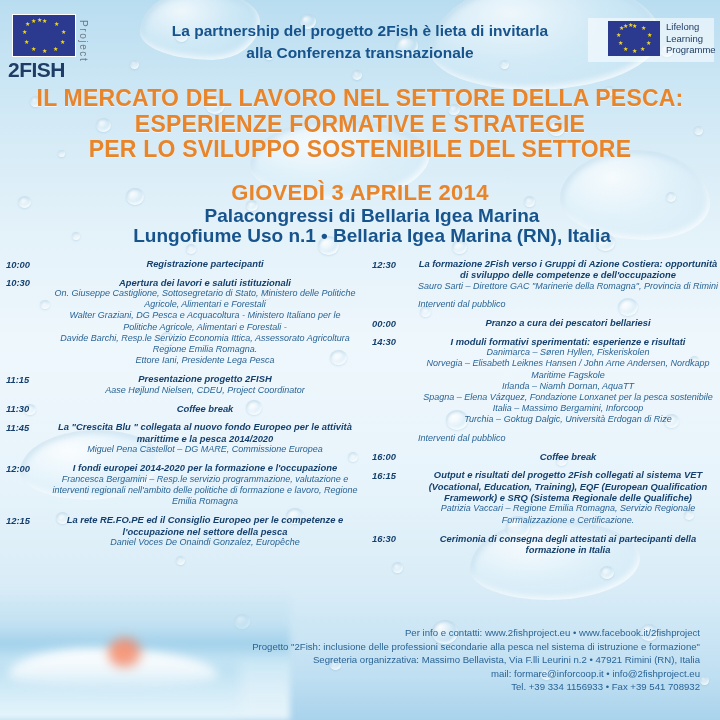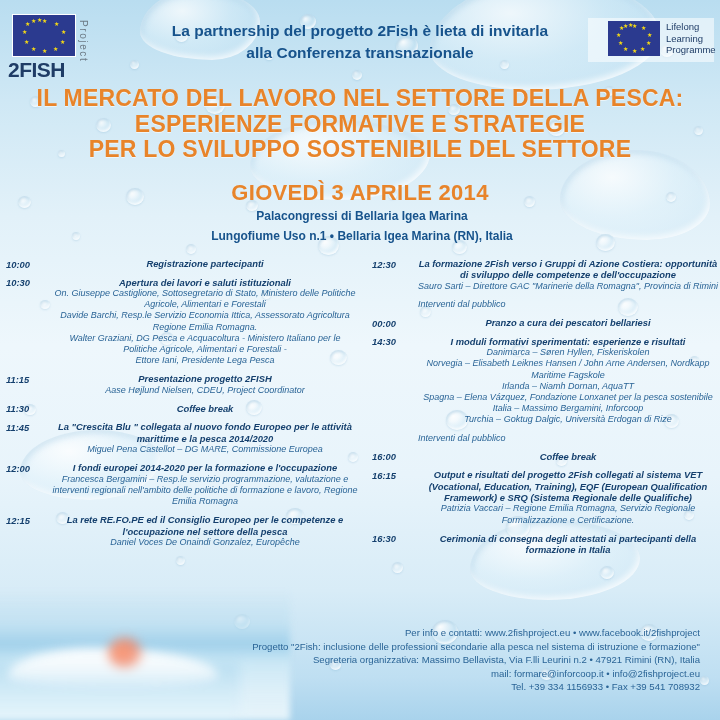--- a/index.html
+++ b/index.html
@@ -226,25 +226,25 @@
     top: 180px;
     width: 680px;
     text-align: center;
     font-size: 22px;
     font-weight: bold;
     color: #e8842a;
     letter-spacing: 0.3px;
   }
   .venue {
     position: absolute;
-    left: 22px;
+    left: 32px;
     top: 206px;
     width: 680px;
     text-align: center;
-    font-size: 12px;
+    font-size: 19px;
     line-height: 20px;
     font-weight: bold;
     color: #17538c;
   }
 
   
   .col {
     position: absolute;
     top: 258px;
     font-style: italic;
@@ -449,22 +449,22 @@
         <div class="slot-time">10:00</div>
         <div class="slot-body">
           <div class="slot-title">Registrazione partecipanti</div>
         </div>
       </div>
       <div class="slot">
         <div class="slot-time">10:30</div>
         <div class="slot-body">
           <div class="slot-title">Apertura dei lavori e saluti istituzionali</div>
           <div class="slot-speakers">On. Giuseppe Castiglione, Sottosegretario di Stato, Ministero delle Politiche Agricole, Alimentari e Forestali</div>
+          <div class="slot-speakers">Walter Graziani, DG Pesca e Acquacoltura  - Ministero Italiano per le Politiche Agricole, Alimentari e Forestali -</div>
           <div class="slot-speakers">Davide Barchi, Resp.le Servizio Economia Ittica, Assessorato Agricoltura Regione Emilia Romagna.</div>
-          <div class="slot-speakers">Walter Graziani, DG Pesca e Acquacoltura  - Ministero Italiano per le Politiche Agricole, Alimentari e Forestali -</div>
           <div class="slot-speakers">Ettore Iani, Presidente Lega Pesca</div>
         </div>
       </div>
       <div class="slot">
         <div class="slot-time">11:15</div>
         <div class="slot-body">
           <div class="slot-title">Presentazione progetto 2FISH</div>
           <div class="slot-speakers">Aase Højlund Nielsen, CDEU, Project Coordinator</div>
         </div>
       </div>

